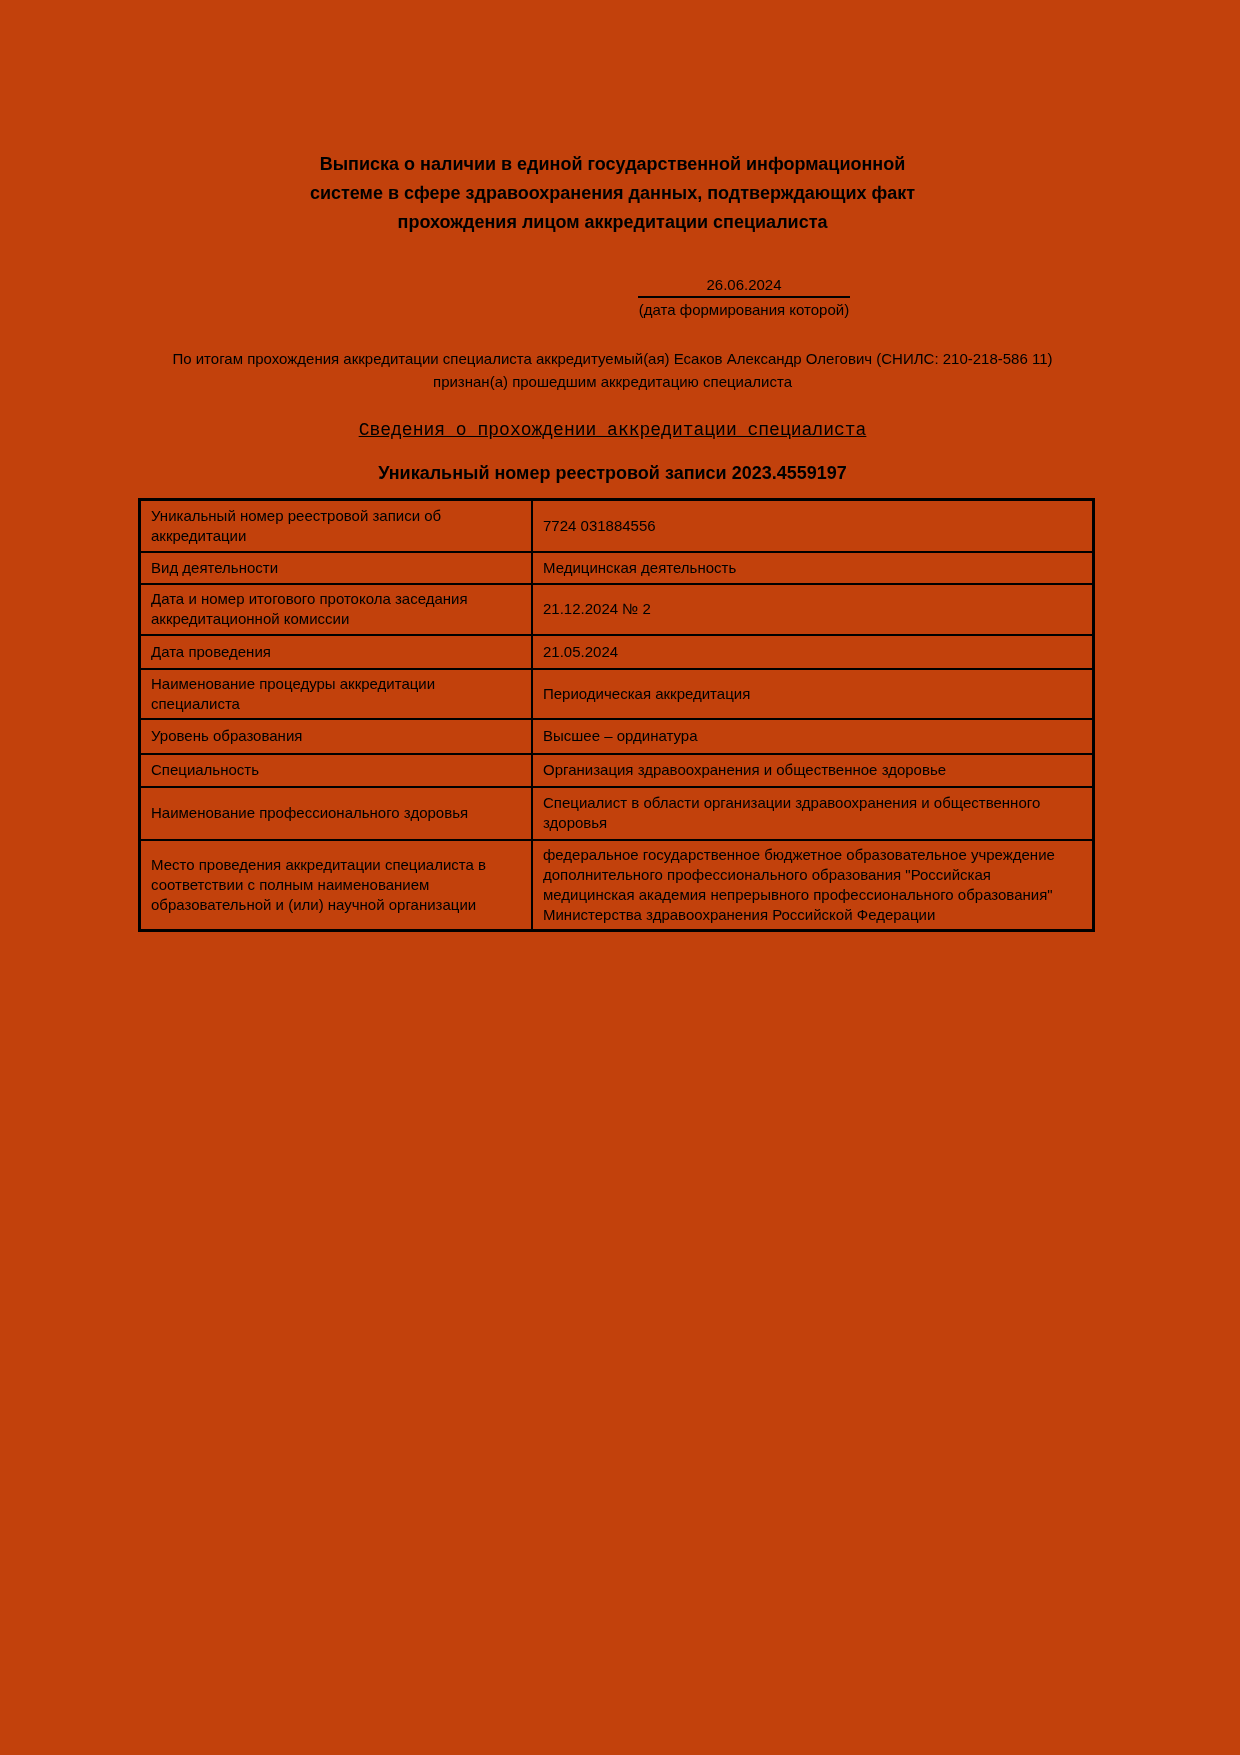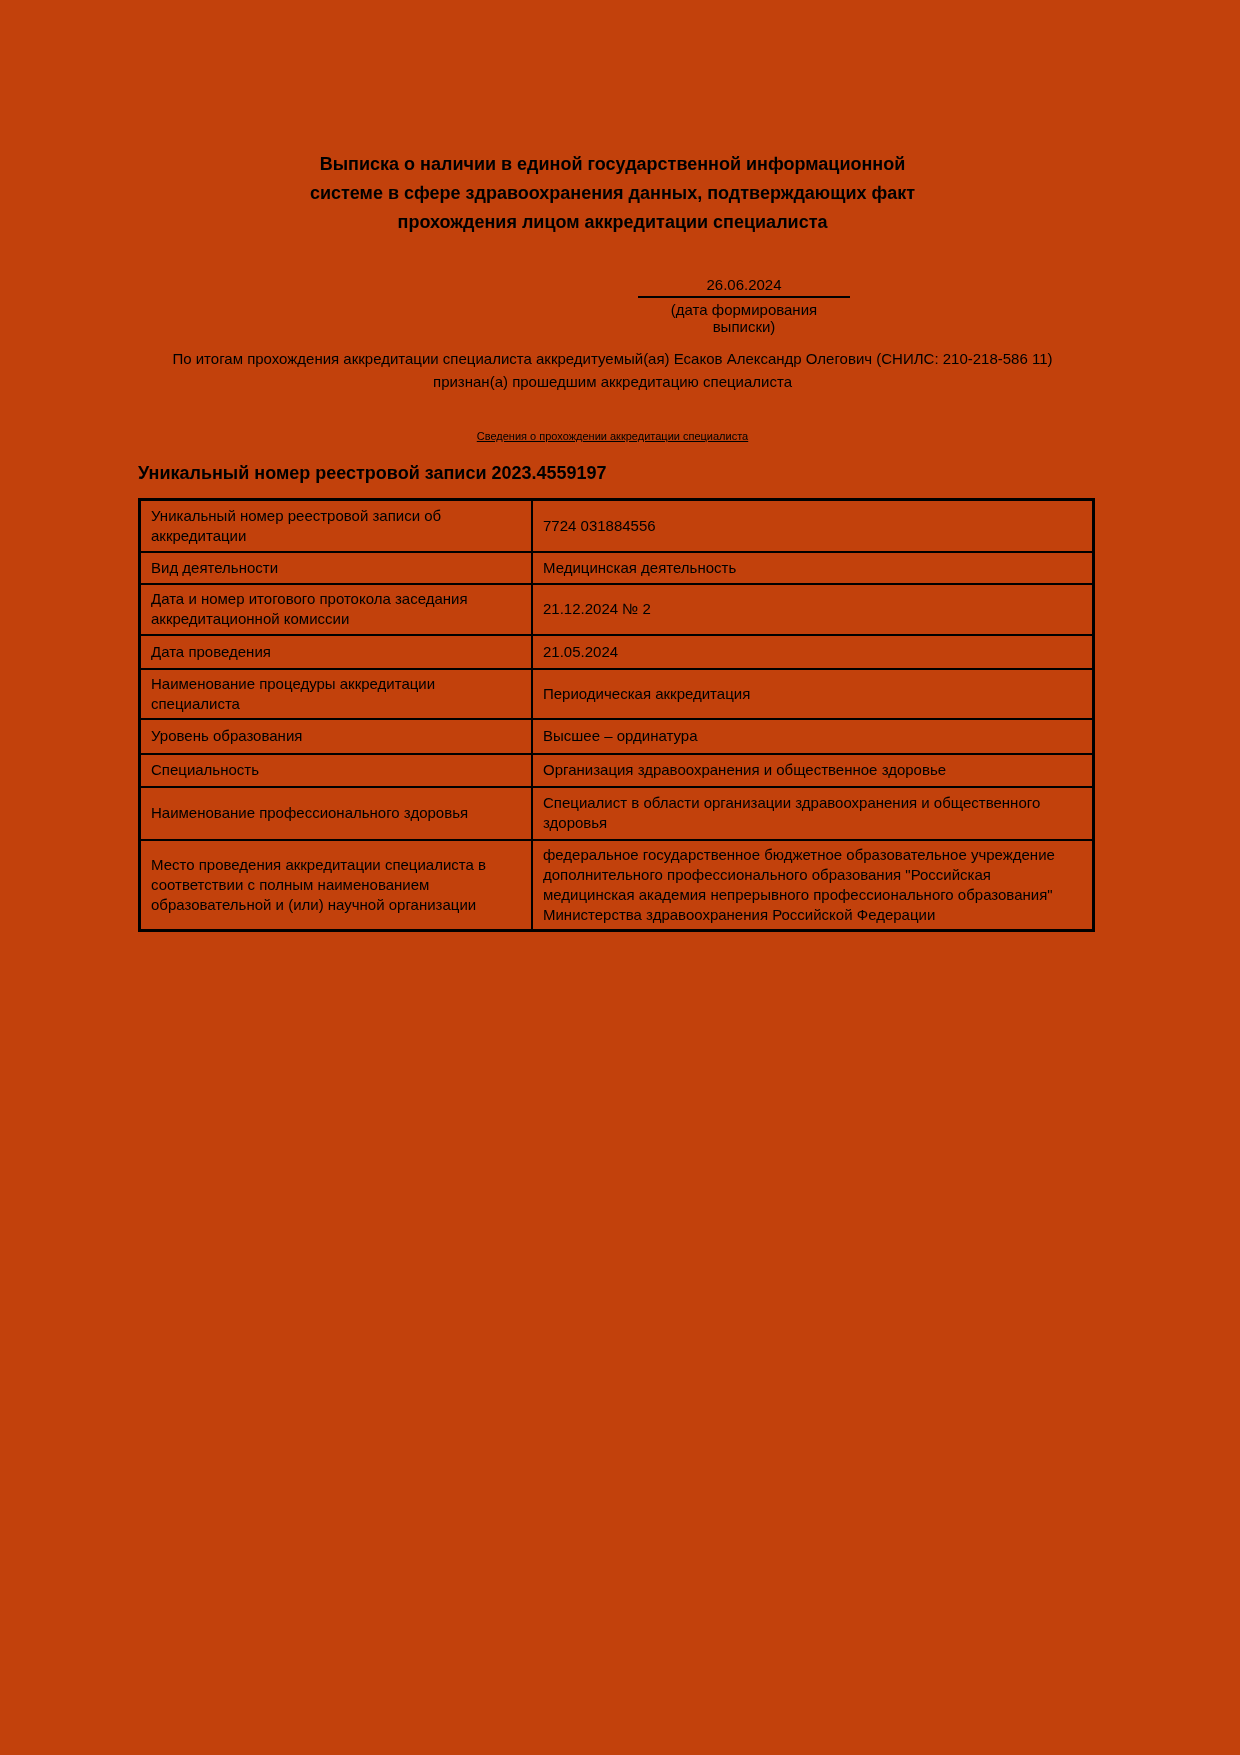--- a/index.html
+++ b/index.html
@@ -54,35 +54,36 @@
     top: 347px;
     left: 138px;
     width: 949px;
     text-align: center;
     font-size: 15px;
     line-height: 23px;
     white-space: pre-line;
   }
   .section-heading {
     position: absolute;
-    top: 430px;
+    top: 420px;
     left: 138px;
     width: 949px;
     text-align: center;
-    font-size: 11px;
+    font-size: 18px;
+    font-family: Liberation Mono, monospace;
   }
   .section-heading span {
     text-decoration: underline;
   }
   .registry-heading {
     position: absolute;
     top: 463px;
     left: 138px;
     width: 949px;
-    text-align: left;
+    text-align: center;
     font-size: 18px;
     font-weight: bold;
   }
   table.acc-table {
     position: absolute;
     top: 498px;
     left: 138px;
     width: 949px;
     border-collapse: collapse;
     table-layout: fixed;
@@ -113,21 +114,21 @@
 <body>
 
 <div class="page">
 
   <div class="doc-title">Выписка о наличии в единой государственной информационной
 системе в сфере здравоохранения данных, подтверждающих факт
 прохождения лицом аккредитации специалиста</div>
 
   <div class="date-block">
     <span class="date-value">26.06.2024</span>
-    <span class="date-caption">(дата формирования выписки)</span>
+    <span class="date-caption">(дата формирования которой)</span>
   </div>
 
   <div class="intro-paragraph">По итогам прохождения аккредитации специалиста аккредитуемый(ая) Есаков Александр Олегович (СНИЛС: 210-218-586 11)
 признан(а) прошедшим аккредитацию специалиста</div>
 
   <div class="section-heading">
     <span>Сведения о прохождении аккредитации специалиста</span>
   </div>
 
   <div class="registry-heading">Уникальный номер реестровой записи 2023.4559197</div>

